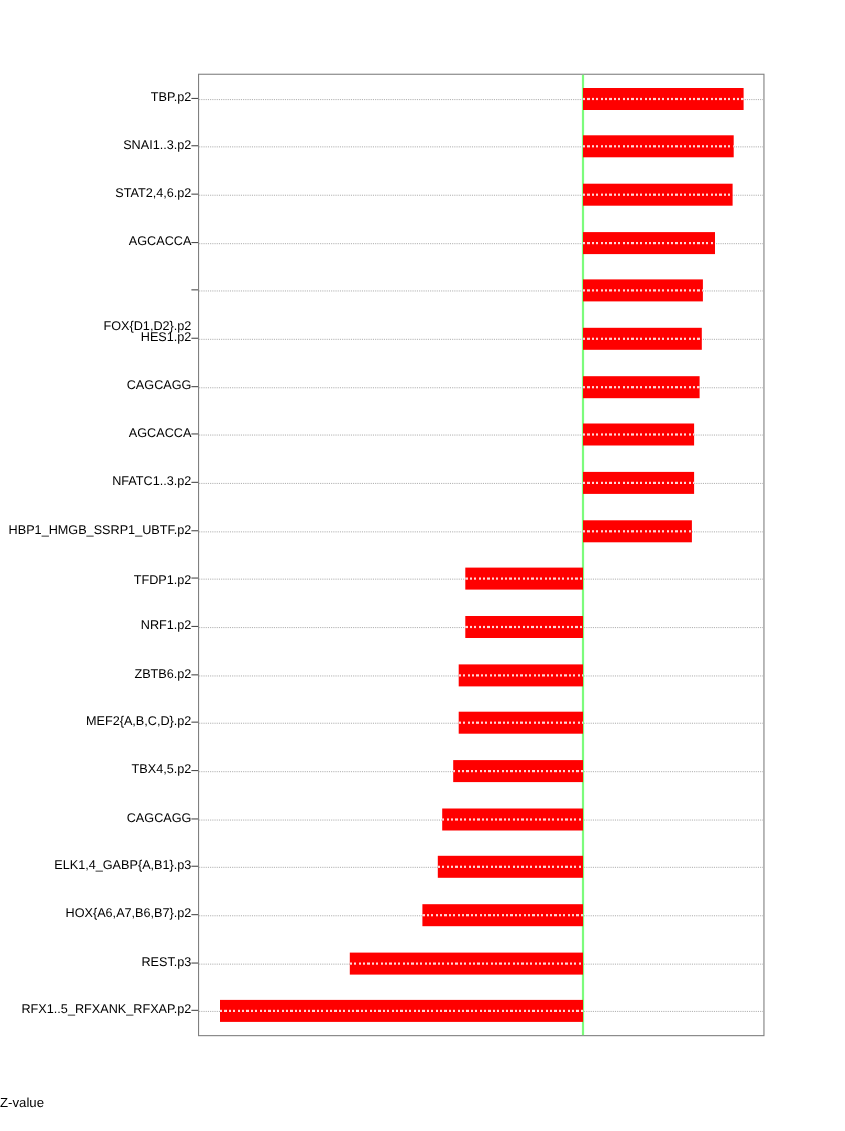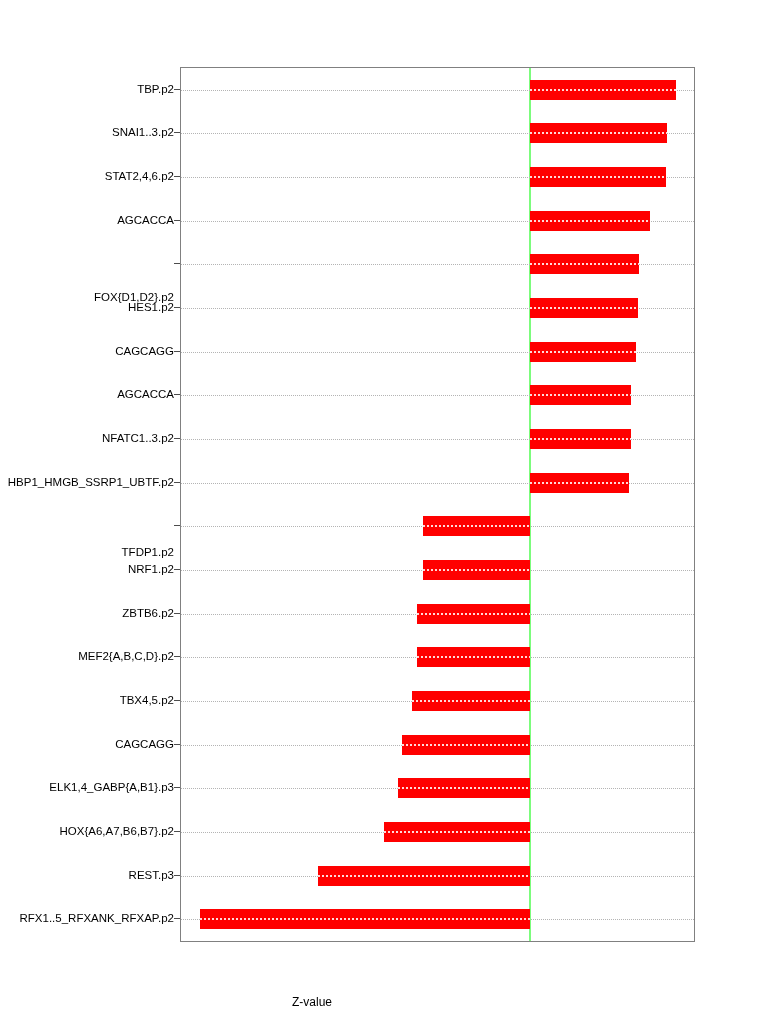--- a/index.html
+++ b/index.html
@@ -125,21 +125,20 @@
     font-size: 12px;
     color: #000;
     transform: translateX(-50%);
     white-space: nowrap;
   }
   .xaxis-title {
     position: absolute;
     left: 0;
     top: 995px;
     width: 624px;
-    text-align: center;
     font-size: 12px;
     color: #000;
   }
 </style>
 </head>
 <body>
 
 <div id="chart-root">
 
 
@@ -157,21 +156,21 @@
       <div class="ylabel" style="top: 234.075px;">HES1.p2</div>
       <div class="ytick" style="top: 240.075px;"></div>
       <div class="ylabel" style="top: 277.725px;">CAGCAGG</div>
       <div class="ytick" style="top: 283.725px;"></div>
       <div class="ylabel" style="top: 321.375px;">AGCACCA</div>
       <div class="ytick" style="top: 327.375px;"></div>
       <div class="ylabel" style="top: 365.025px;">NFATC1..3.p2</div>
       <div class="ytick" style="top: 371.025px;"></div>
       <div class="ylabel" style="top: 408.675px;">HBP1_HMGB_SSRP1_UBTF.p2</div>
       <div class="ytick" style="top: 414.675px;"></div>
-      <div class="ylabel" style="top: 479px;">TFDP1.p2</div>
+      <div class="ylabel" style="top: 455px;">TFDP1.p2</div>
       <div class="ytick" style="top: 458.325px;"></div>
       <div class="ylabel" style="top: 495.975px; padding-left: 12px;">NRF1.p2</div>
       <div class="ytick" style="top: 501.975px;"></div>
       <div class="ylabel" style="top: 539.625px; text-align: right;">ZBTB6.p2</div>
       <div class="ytick" style="top: 545.625px;"></div>
       <div class="ylabel" style="top: 583.275px;">MEF2{A,B,C,D}.p2</div>
       <div class="ytick" style="top: 589.275px;"></div>
       <div class="ylabel" style="top: 626.925px;">TBX4,5.p2</div>
       <div class="ytick" style="top: 632.925px;"></div>
       <div class="ylabel" style="top: 670.575px;">CAGCAGG</div>

